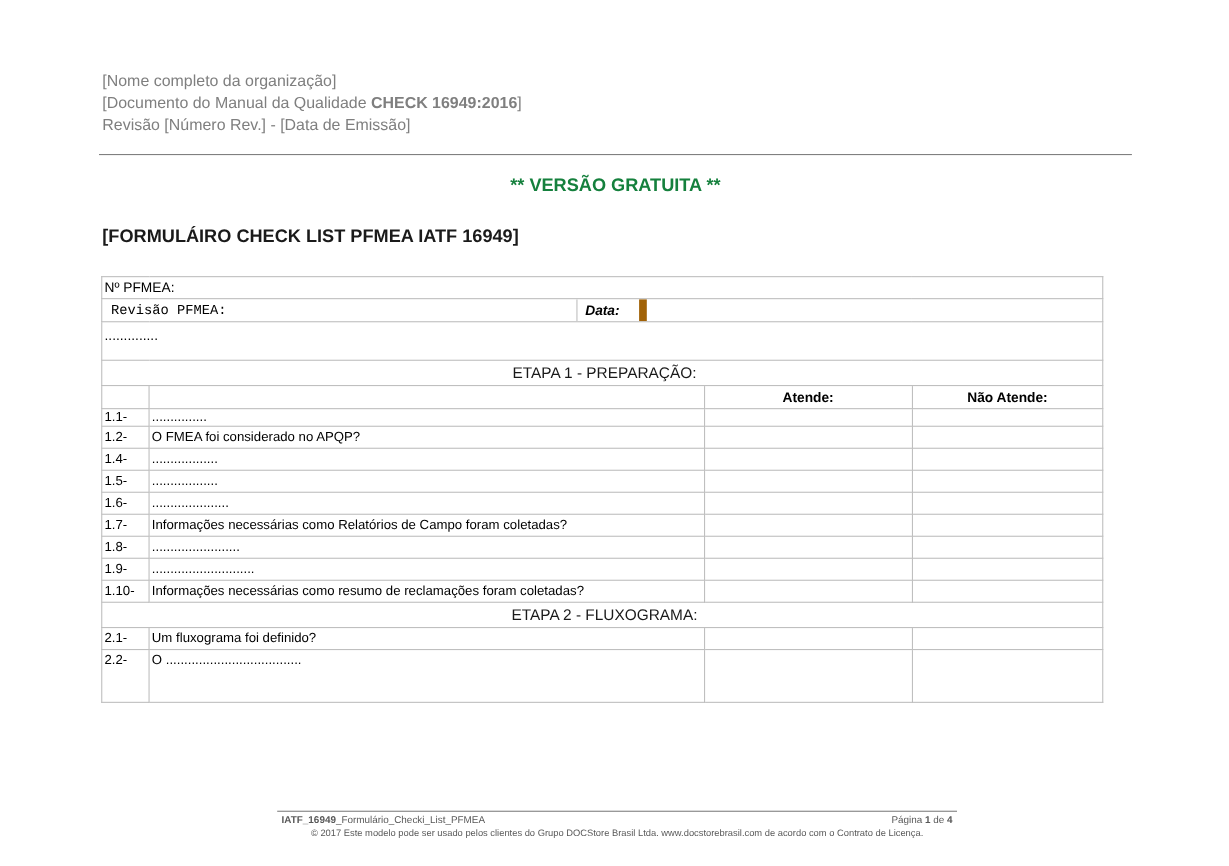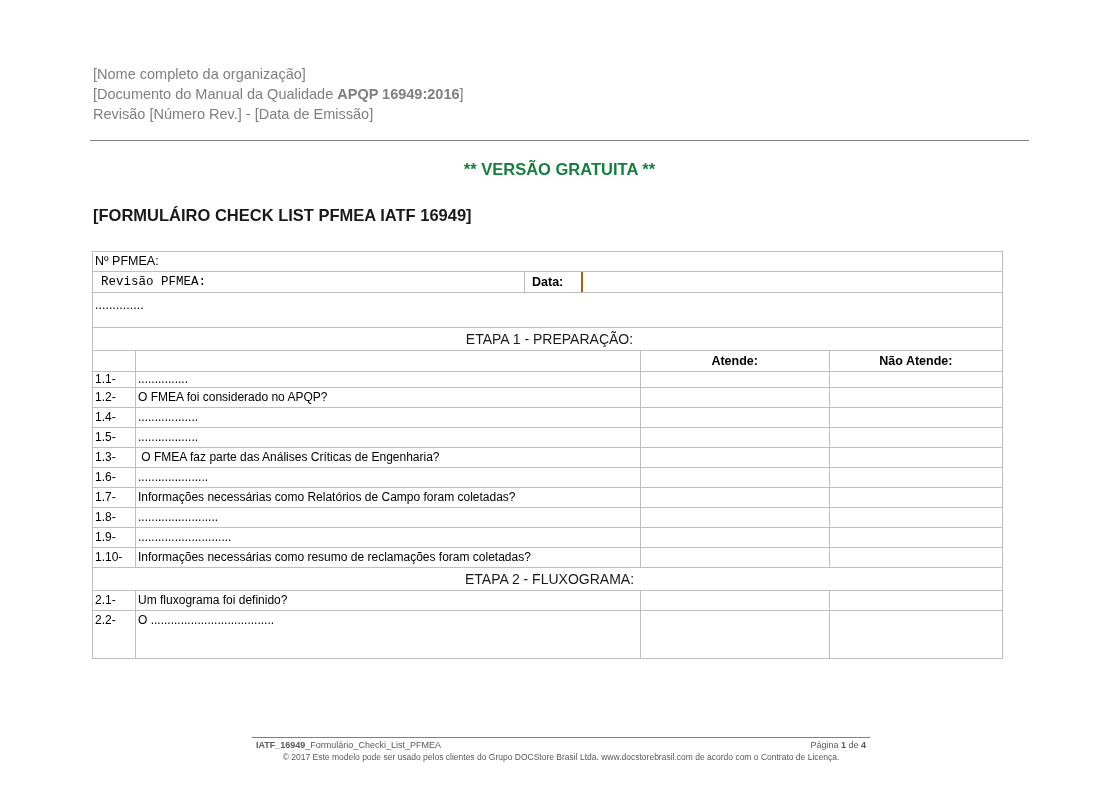--- a/index.html
+++ b/index.html
@@ -28,21 +28,21 @@
             font-size: 9px; color: #595959; }
   .footer .l1 { display: flex; justify-content: space-between; padding: 2px 4px 0 4px; line-height: 11px; }
   .footer .l1 b { font-weight: bold; }
   .footer .l2 { text-align: center; line-height: 12px; font-size: 8.5px; }
 </style>
 </head>
 <body>
 
 <div class="hdr">
   <div>[Nome completo da organização]</div>
-  <div><span>[Documento do Manual da Qualidade </span><b>APQP 16949:2016</b><span>]</span></div>
+  <div><span>[Documento do Manual da Qualidade </span><b>CHECK 16949:2016</b><span>]</span></div>
   <div>Revisão [Número Rev.] - [Data de Emissão]</div>
 </div>
 <div class="hdr-rule"></div>
 
 <div class="free">** VERSÃO GRATUITA **</div>
 <div class="title">[FORMULÁIRO CHECK LIST PFMEA IATF 16949]</div>
 
 <table class="form">
   <colgroup>
     <col style="width:43px">
@@ -51,21 +51,21 @@
       <col style="width:173px">
   </colgroup>
   <tbody>
       <tr class="r-top">
     <td colspan="4"><span>Nº PFMEA:</span></td>
   </tr>
   <tr class="r-top">
     <td colspan="4" style="padding:0;">
       <div style="display:flex;height:20px;line-height:20px;">
         <div style="width:415px;padding:0 8px;border-right:1px solid #bfbfbf;font-family:Liberation Mono, monospace;"><span>Revisão PFMEA:</span></div>
-        <div style="width:42px;padding:0 7px;border-right:2px solid #a16207;font-weight:bold;">Data:</div>
+        <div style="width:42px;padding:0 7px;border-right:7px solid #a16207;font-weight:bold;font-style:italic;">Data:</div>
         <div style="flex:1;"></div>
       </div>
     </td>
   </tr>
   <tr class="r-dots">
     <td colspan="4" style="padding-top:3px;"><span>..............</span></td>
   </tr>
   <tr class="r-etapa">
     <td colspan="4" style="text-indent:4px;">ETAPA 1   -   PREPARAÇÃO:</td>
   </tr>
@@ -89,26 +89,20 @@
   </tr>
   <tr class="r-item">
     <td class="c-num">1.4-</td>
     <td>..................</td>
     <td></td>
         <td></td>
   </tr>
   <tr class="r-item">
     <td class="c-num">1.5-</td>
     <td>..................</td>
-    <td></td>
-        <td></td>
-  </tr>
-  <tr class="r-item">
-    <td class="c-num">1.3-</td>
-    <td style="white-space:pre;"> O FMEA faz parte das Análises Críticas de Engenharia?</td>
     <td></td>
         <td></td>
   </tr>
   <tr class="r-item">
     <td class="c-num">1.6-</td>
     <td>.....................</td>
     <td></td>
         <td></td>
   </tr>
   <tr class="r-item">

